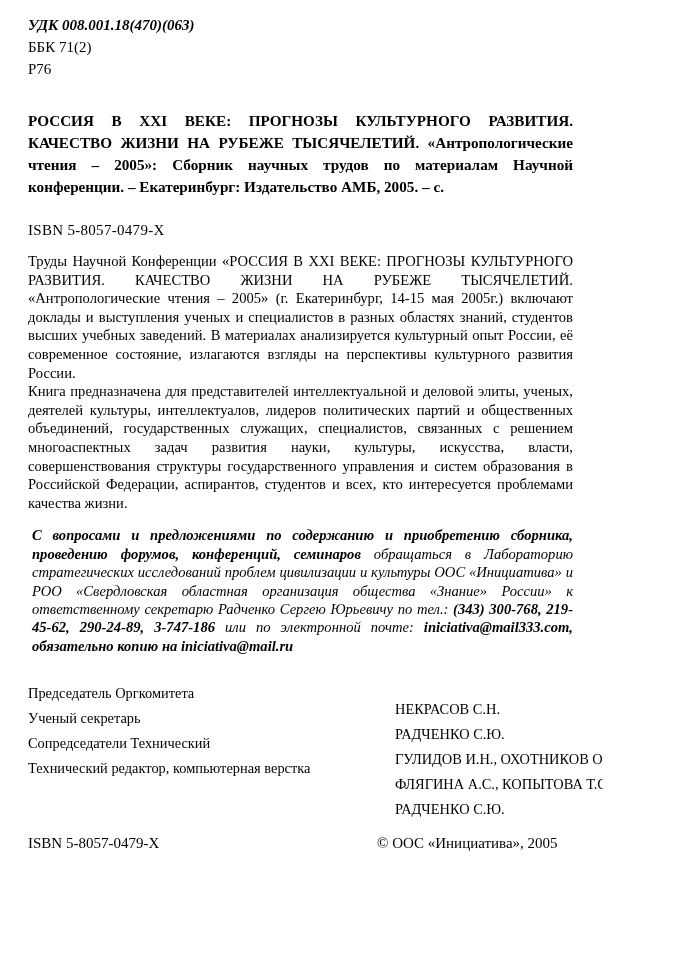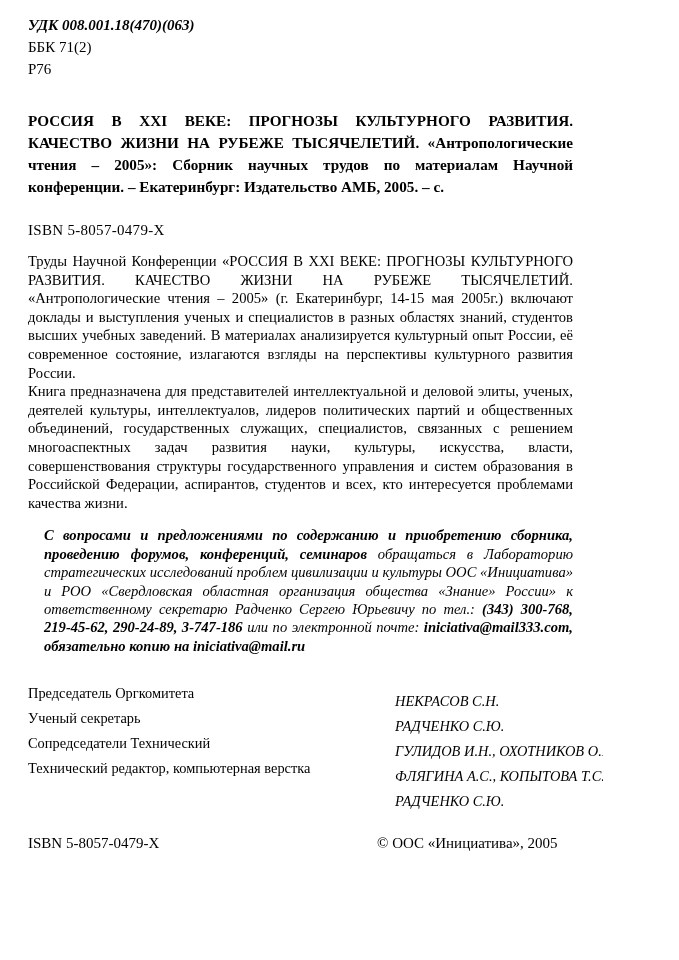--- a/index.html
+++ b/index.html
@@ -38,21 +38,21 @@
   .body-par {
     font-size: 14.6px;
     line-height: 18.6px;
     text-align: justify;
     margin: 0;
   }
   .contact-par {
     font-size: 14.6px;
     line-height: 18.4px;
     text-align: justify;
-    margin: 14px 0 0 16px;
+    margin: 14px 0 0 4px;
   }
   .bi { font-weight: bold; font-style: italic; }
   .it { font-style: italic; }
   .postal {
     font-size: 14.6px;
     line-height: 18.4px;
     font-weight: bold;
     font-style: italic;
     margin: 5px 0 0 0;
   }
@@ -62,23 +62,22 @@
   }
   .editors .row {
     position: relative;
     min-height: 20px;
     margin-bottom: 5px;
     line-height: 20px;
   }
   .editors .row .val {
     position: absolute;
     left: 367px;
-    top: 8px;
+    top: 16px;
     white-space: nowrap;
-    font-style: italic;
   }
   .footer {
     position: absolute;
     left: 28px;
     right: 30px;
     top: 833px;
     font-size: 15px;
     line-height: 20px;
   }
   .footer .copyright {

